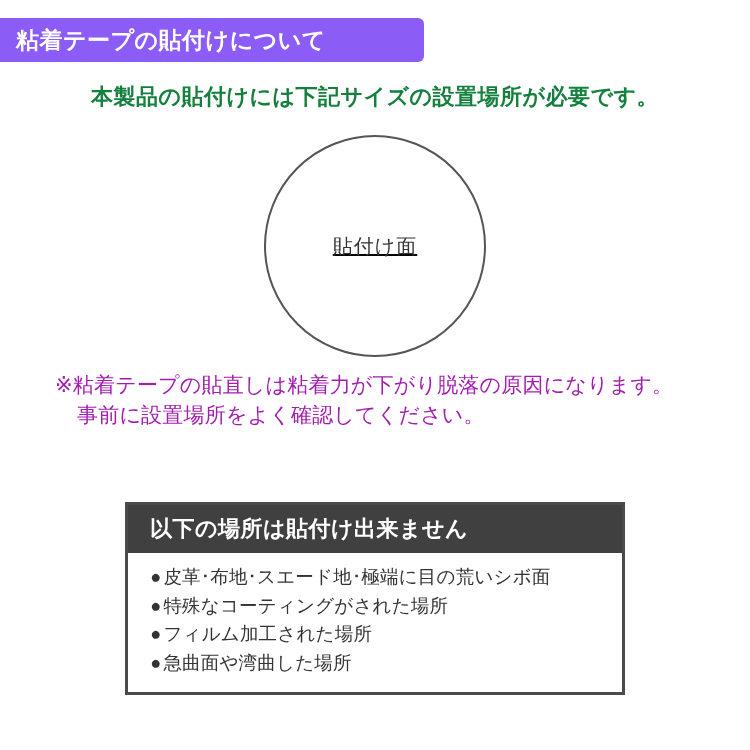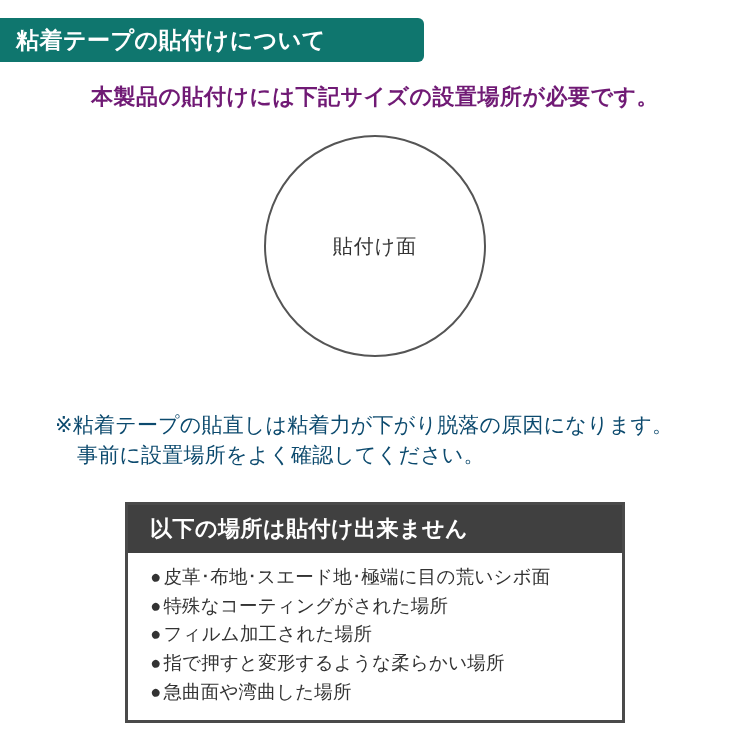--- a/index.html
+++ b/index.html
@@ -19,21 +19,21 @@
     overflow: hidden;
   }
 
   
   .header-bar {
     position: absolute;
     left: 0;
     top: 18px;
     width: 424px;
     height: 44px;
-    background: #0f766e;
+    background: #8b5cf6;
     border-top-right-radius: 6px;
     border-bottom-right-radius: 6px;
     display: flex;
     align-items: center;
     padding-left: 16px;
   }
   .header-bar .title {
     color: #ffffff;
     font-size: 23px;
     font-weight: bold;
@@ -44,21 +44,21 @@
   
   .lead {
     position: absolute;
     left: 50%;
     transform: translateX(-50%);
     top: 82px;
     width: 640px;
     text-align: center;
     font-size: 22px;
     font-weight: bold;
-    color: #701a75;
+    color: #15803d;
     letter-spacing: 0.5px;
   }
 
   
   .circle-wrap {
     position: absolute;
     left: 50%;
     transform: translateX(-50%);
     top: 135px;
     width: 222px;
@@ -67,20 +67,21 @@
   .circle {
     width: 222px;
     height: 222px;
     border: 2px solid #555555;
     border-radius: 50%;
     display: flex;
     flex-direction: column;
     align-items: center;
     justify-content: center;
     gap: 40px;
+    text-decoration: underline;
   }
   .circle .label-top {
     font-size: 20px;
     color: #333333;
     font-weight: normal;
     letter-spacing: 1px;
   }
   .circle .label-size {
     font-size: 23px;
     color: #333333;
@@ -91,25 +92,24 @@
   
   .notes {
     position: absolute;
     left: 50%;
     transform: translateX(-50%);
     top: 370px;
     width: 640px;
   }
   .note {
     font-size: 21px;
-    color: #0c4a6e;
+    color: #a21caf;
     line-height: 1.45;
     margin-bottom: 16px;
     letter-spacing: 0.2px;
-    margin-top: 40px;
   }
   .note .cont {
     display: block;
     padding-left: 22px;
   }
 
   
   .warn-box {
     position: absolute;
     left: 50%;
@@ -168,18 +168,17 @@
       <span class="cont">事前に設置場所をよく確認してください。</span>
     </div>
   </div>
 
   <div class="warn-box">
     <div class="warn-head">以下の場所は貼付け出来ません</div>
     <ul class="warn-list">
       <li><span class="bullet">●</span><span>皮革･布地･スエード地･極端に目の荒いシボ面</span></li>
       <li><span class="bullet">●</span><span>特殊なコーティングがされた場所</span></li>
       <li><span class="bullet">●</span><span>フィルム加工された場所</span></li>
-      <li><span class="bullet">●</span><span>指で押すと変形するような柔らかい場所</span></li>
       <li><span class="bullet">●</span><span>急曲面や湾曲した場所</span></li>
     </ul>
   </div>
 
 </div>
 
 </body></html>

